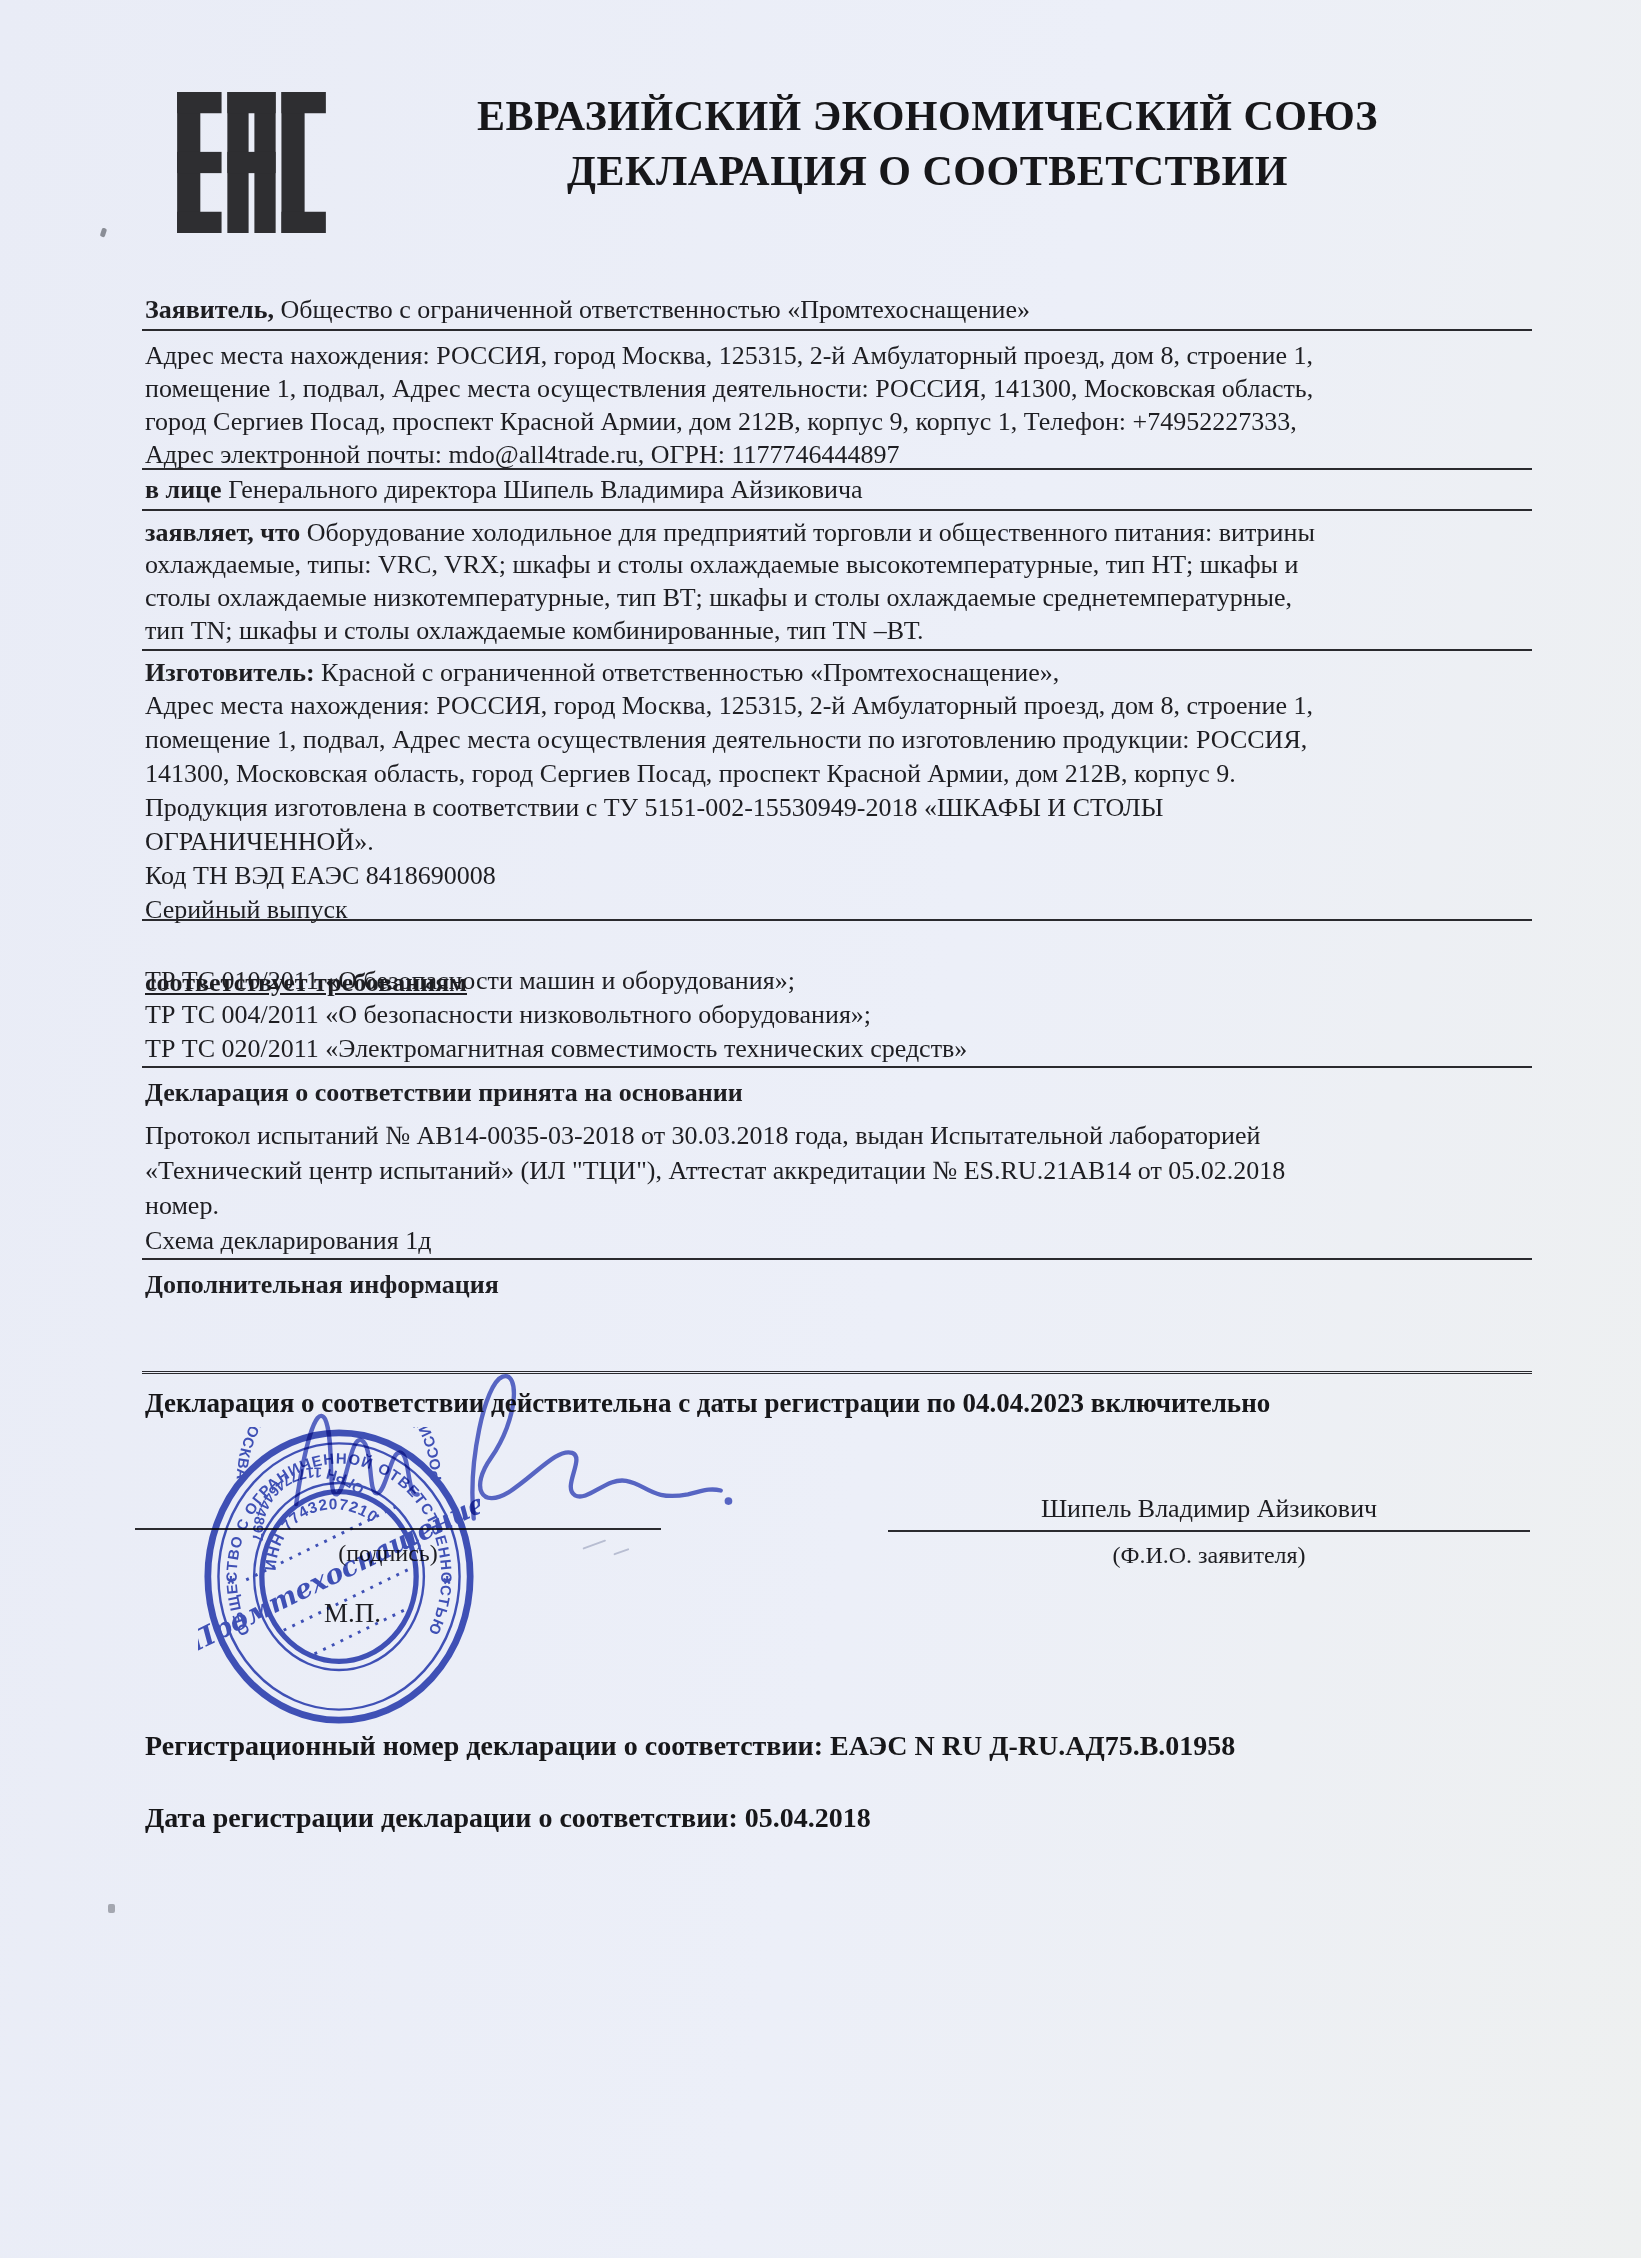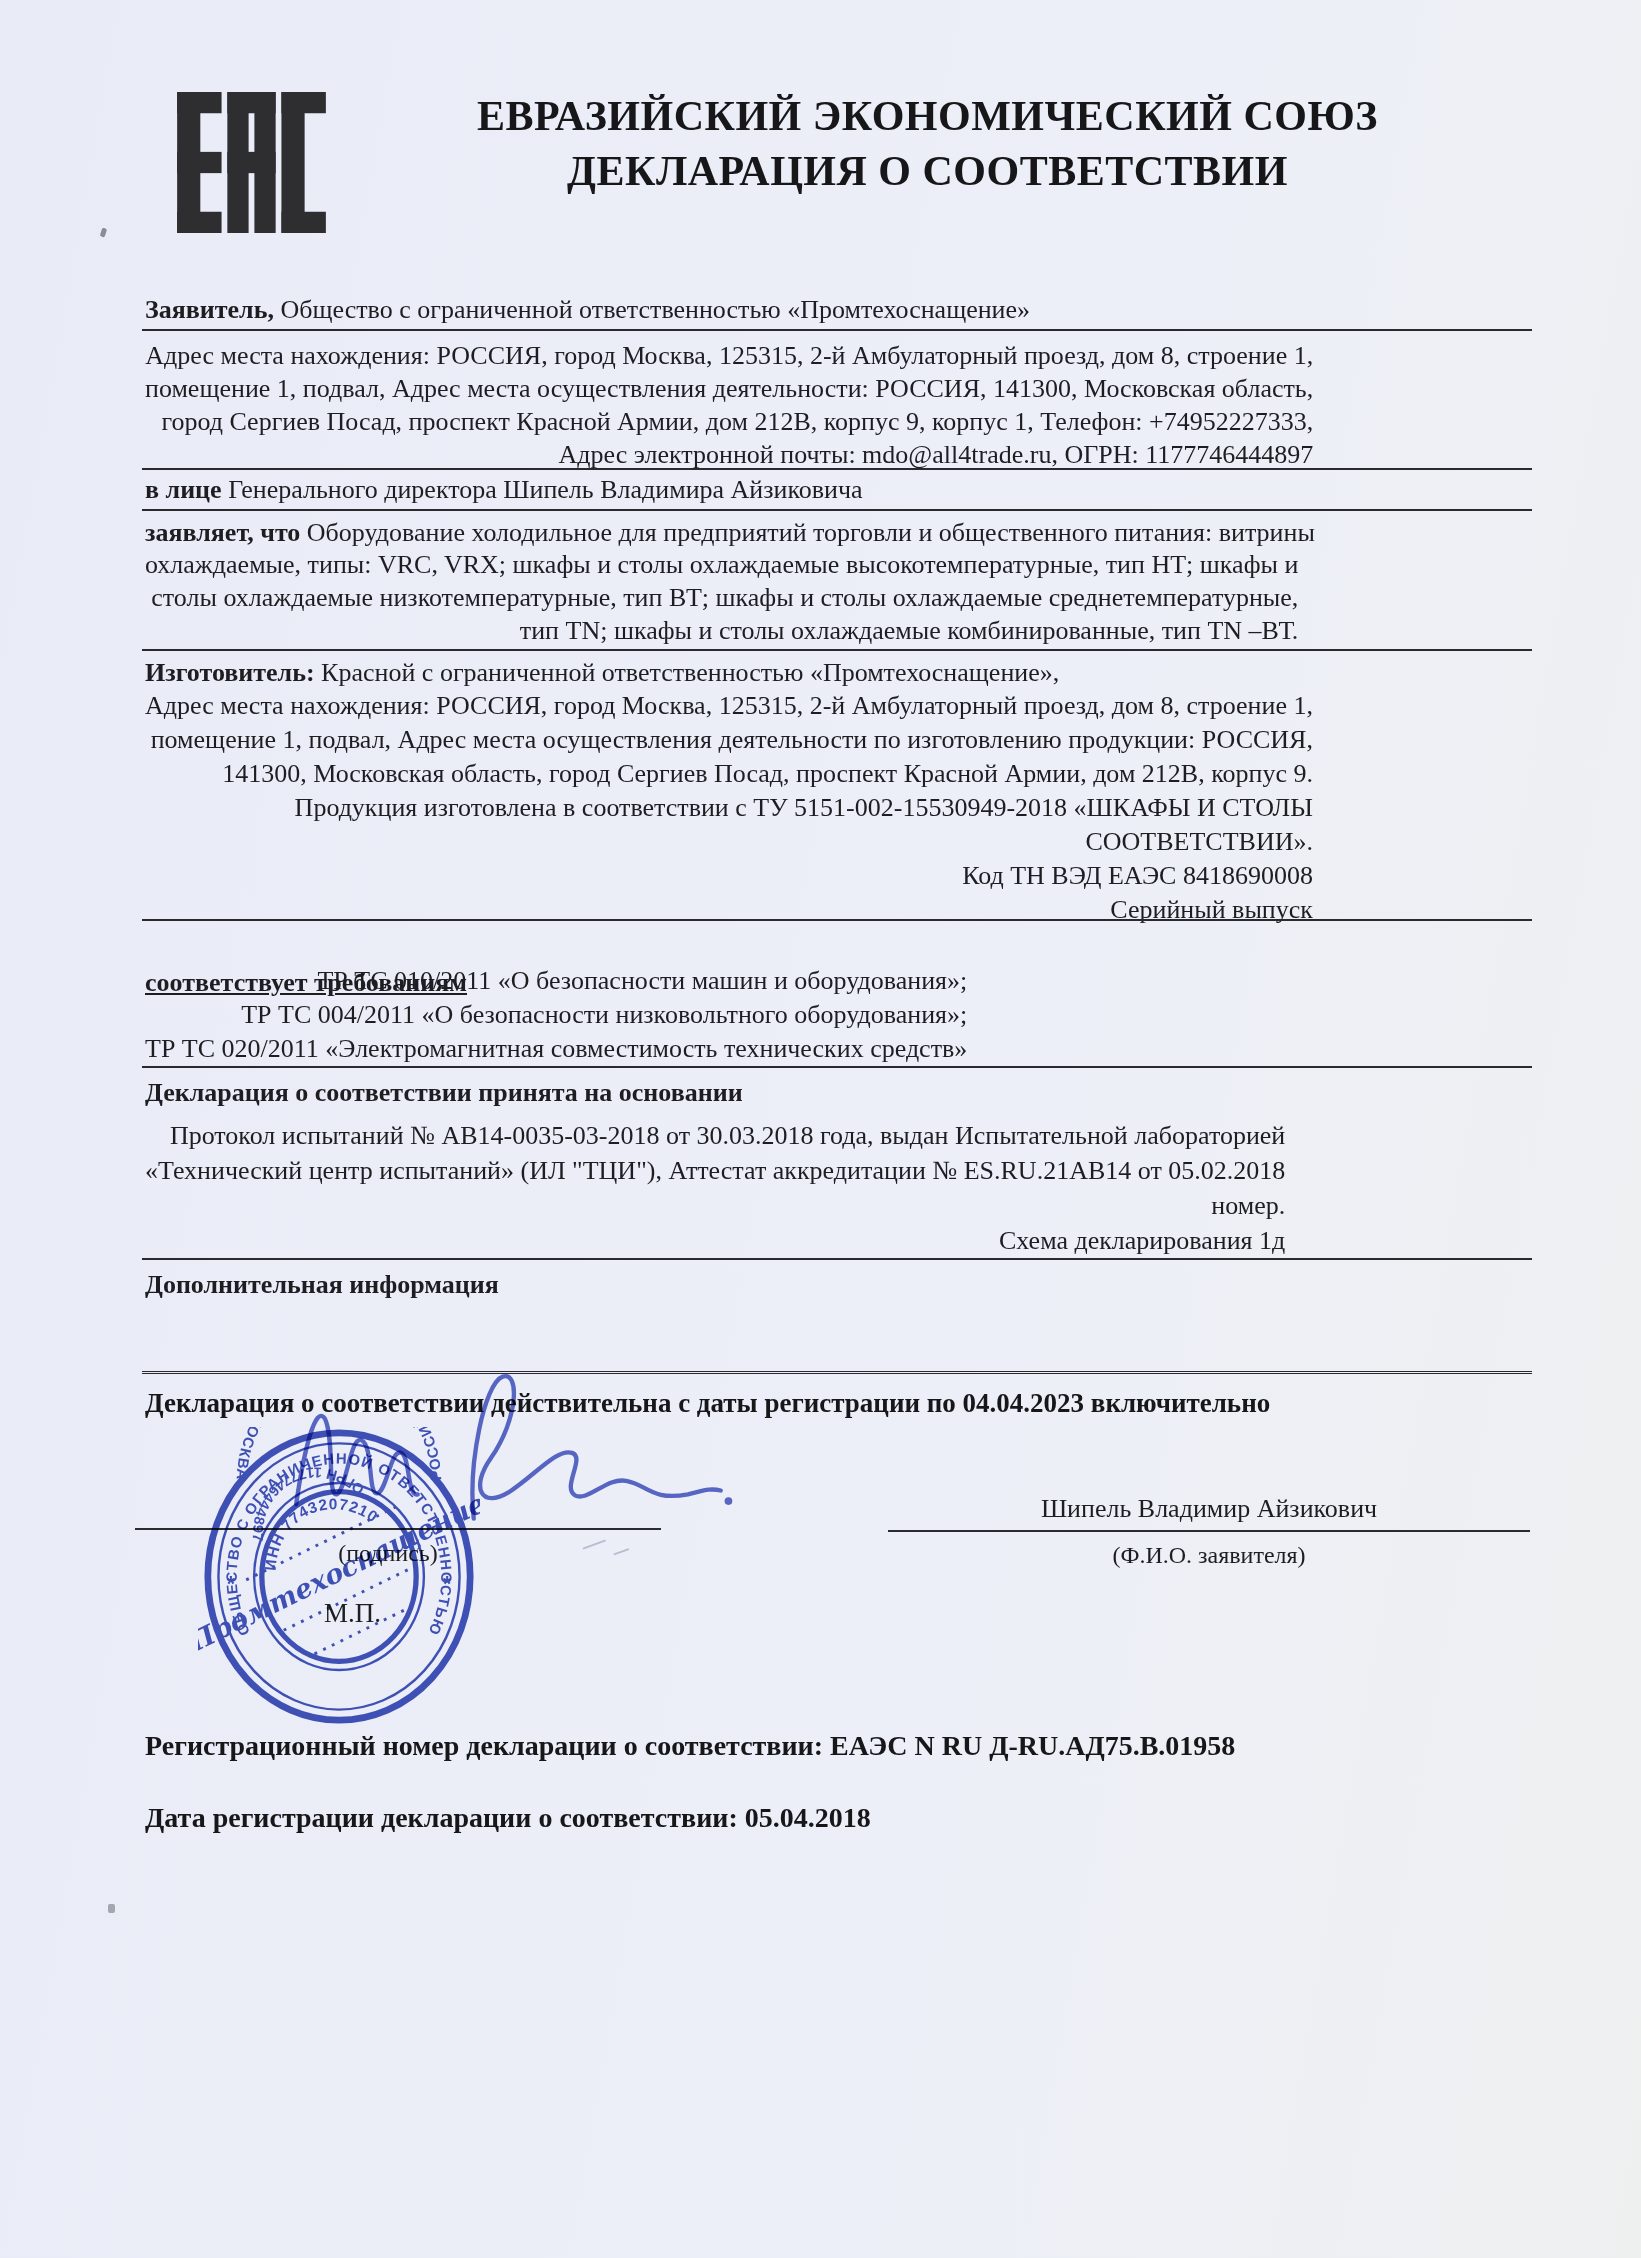--- a/index.html
+++ b/index.html
@@ -7,21 +7,21 @@
     position:relative;width:1641px;height:2258px;margin:0 auto;overflow:hidden;
     background:linear-gradient(100deg,#e9ecf6 0%,#ecEFf8 55%,#eef0f0 100%);
     background-color:#ebeef7;
     font-family:"Liberation Serif","DejaVu Serif",serif;
     color:#1e1e22;
     padding-left:8px;
   }
   .abs{position:absolute;}
   .b{font-weight:bold;}
   .para{font-size:26px;line-height:33px;white-space:nowrap;}
-  .lines div{font-size:26px;line-height:34px;white-space:nowrap;text-align:right;}
+  .lines div{font-size:26px;line-height:34px;white-space:nowrap;}
   .lines.lh34 div{line-height:33px;}
   .lines.lh36 div{line-height:35px;}
   .rule{position:absolute;left:142px;width:1390px;height:0;border-top:2.9px solid #2a2a2e;}
   .rule.dbl{border-top:3.9px double #2a2a2e;}
   .title-wrap{left:348px;top:89px;width:1159px;text-align:center;}
   .title-line{font-size:42px;font-weight:bold;line-height:55px;letter-spacing:0.5px;color:#17171a;white-space:nowrap;}
   .heading{font-size:26px;font-weight:bold;line-height:34px;white-space:nowrap;}
   .validity{font-size:27px;font-weight:bold;white-space:nowrap;color:#17171a;}
   .regline{font-size:28px;font-weight:bold;white-space:nowrap;color:#17171a;}
   .sig-rule{position:absolute;height:0;border-top:2.4px solid #2b2b2f;}
@@ -93,21 +93,21 @@
 
   <div class="abs para" style="left:145px;top:656px;line-height:34px;">
     <span class="b">Изготовитель:</span>
     <span>Красной с ограниченной ответственностью «Промтехоснащение»,</span>
   </div>
   <div class="abs lines" style="left:145px;top:689px;">
       <div>Адрес места нахождения: РОССИЯ, город Москва, 125315, 2-й Амбулаторный проезд, дом 8, строение 1,</div>
       <div>помещение 1, подвал, Адрес места осуществления деятельности по изготовлению продукции: РОССИЯ,</div>
       <div>141300, Московская область, город Сергиев Посад, проспект Красной Армии, дом 212В, корпус 9.</div>
       <div>Продукция изготовлена в соответствии с ТУ 5151-002-15530949-2018 «ШКАФЫ И СТОЛЫ</div>
-      <div>СООТВЕТСТВИИ».</div>
+      <div>ОГРАНИЧЕННОЙ».</div>
       <div>Код ТН ВЭД ЕАЭС 8418690008</div>
       <div>Серийный выпуск</div>
     </div>
   <div class="rule" style="top:919px;"></div>
 
   <div class="abs heading" style="left:145px;top:966px;text-decoration:underline;">соответствует требованиям</div>
   <div class="abs lines" style="left:145px;top:964px;">
       <div>ТР ТС 010/2011 «О безопасности машин и оборудования»;</div>
       <div>ТР ТС 004/2011 «О безопасности низковольтного оборудования»;</div>
       <div>ТР ТС 020/2011 «Электромагнитная совместимость технических средств»</div>

